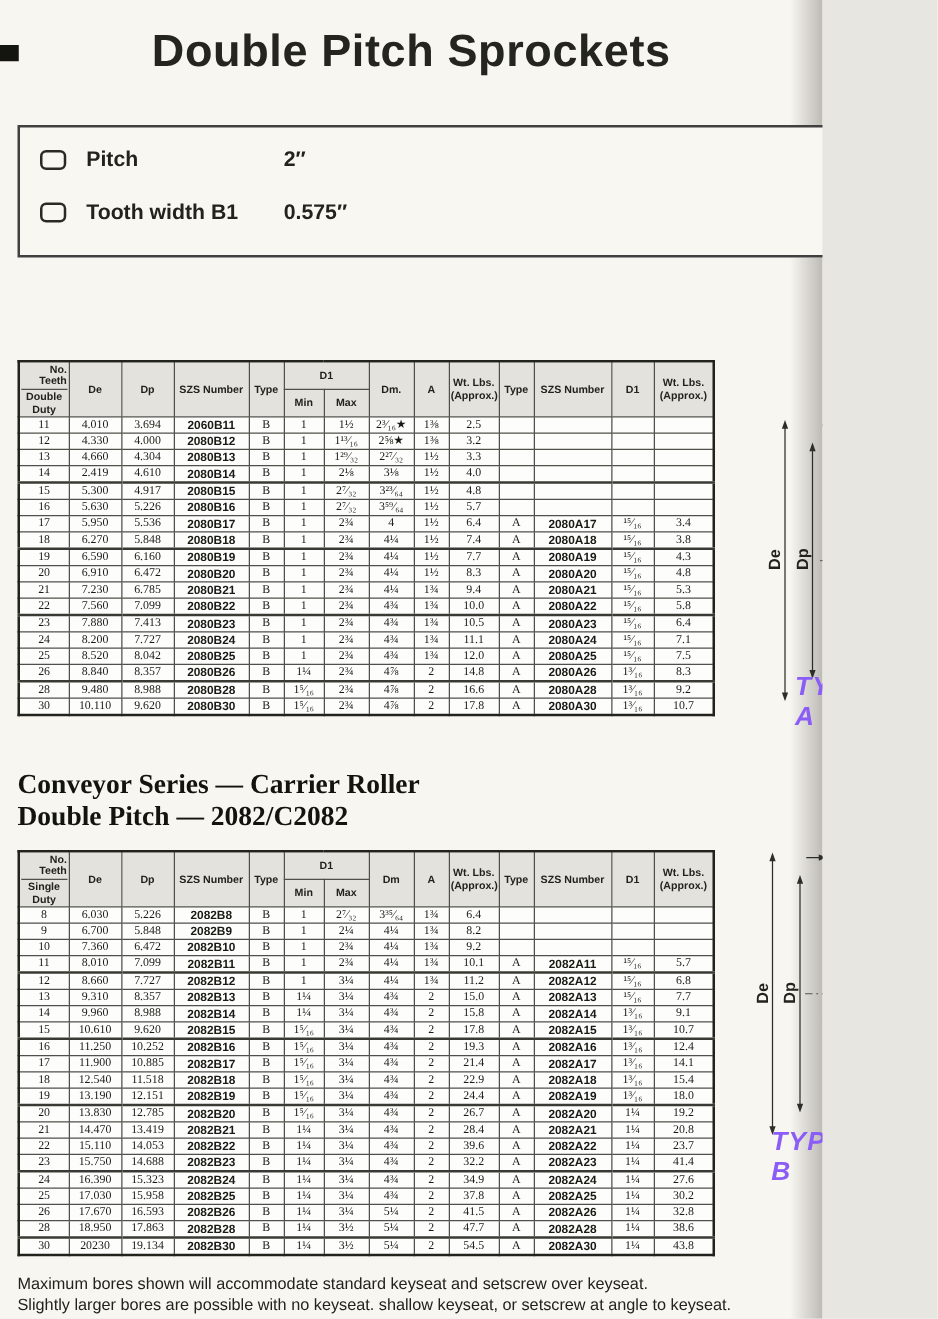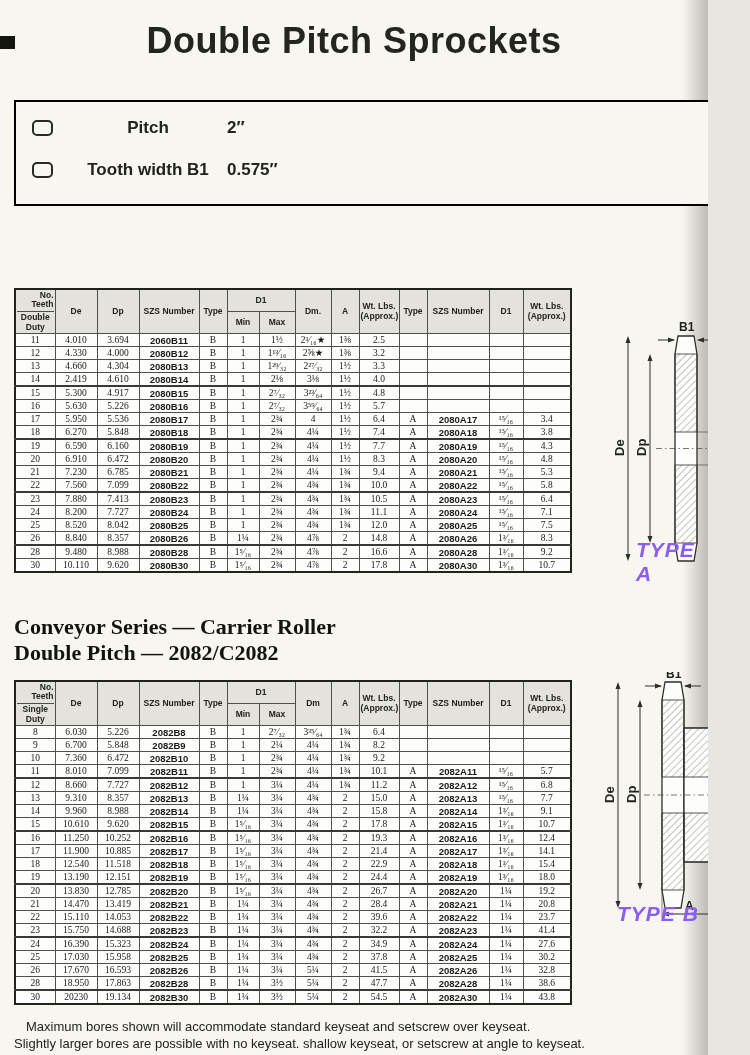--- a/index.html
+++ b/index.html
@@ -1,26 +1,26 @@
 <!DOCTYPE html>
 <html><head>
 <meta charset="utf-8">
 <style>
   html,body{margin:0;padding:0;}
   body{width:750px;height:1055px;background:#e8e6e1;font-family:"Liberation Sans",sans-serif;color:#1c1c1c;}
-  #page{position:relative;width:708px;height:1055px;background:#f7f6f1;overflow:hidden;}
+  #page{position:relative;width:658px;height:1055px;background:#f7f6f1;overflow:hidden;}
   #edge-shadow{position:absolute;right:0;top:0;width:26px;height:100%;
     background:linear-gradient(to right,rgba(0,0,0,0),rgba(120,115,108,0.45));}
   #corner-mark{position:absolute;left:0;top:36px;width:15px;height:13px;background:#15150f;}
   
   #page-title{position:absolute;top:20px;left:0;width:100%;text-align:center;
     font-size:36px;font-weight:bold;letter-spacing:0.5px;color:#25251f;}
   
   #spec-box{position:absolute;left:14px;top:100px;width:718px;height:102px;
-    border:2px solid #000000;background:#f8f7f2;text-align:center;}
+    border:2px solid #404040;background:#f8f7f2;}
   .spec-row{display:flex;align-items:center;height:32px;margin:10px 0 0 16px;}
   .spec-bullet{width:17px;height:12px;border:2.5px solid #2a2a24;border-radius:5px;background:#f8f7f2;flex:none;}
   .spec-label{margin-left:16px;width:158px;font-size:17px;font-weight:bold;color:#23231d;}
   .spec-value{font-size:17px;font-weight:bold;color:#23231d;}
   
   .section-heading{position:absolute;left:14px;font-family:"Liberation Serif",serif;
     font-weight:bold;font-size:22px;line-height:1.18;color:#14140f;}
   
   table.spec-table{position:absolute;left:14px;border-collapse:collapse;table-layout:fixed;
     width:556px;background:#fdfdfb;border:2px solid #23231d;}
@@ -865,15 +865,15 @@
 
     <line x1="70" y1="218" x2="70" y2="246" stroke="#55554e" stroke-width="0.7"></line>
     <line x1="124" y1="190" x2="124" y2="246" stroke="#55554e" stroke-width="0.7"></line>
     <line x1="72" y1="242" x2="122" y2="242" stroke="#2e2e28" stroke-width="1"></line>
     <polygon points="70,242 77,239.5 77,244.5" fill="#2e2e28"></polygon>
     <polygon points="124,242 117,239.5 117,244.5" fill="#2e2e28"></polygon>
     <text x="93" y="238" font-size="12" font-weight="bold" fill="#23231d">A</text>
   </svg>
   <div class="diagram-caption" style="left:617px;top:902px;">TYPE B</div>
 
-  <div class="footnote" style="top:1019px;margin-left:12px;">Maximum bores shown will accommodate standard keyseat and setscrew over keyseat.</div>
+  <div class="footnote" style="top:1019px;">Maximum bores shown will accommodate standard keyseat and setscrew over keyseat.</div>
   <div class="footnote" style="top:1036px;">Slightly larger bores are possible with no keyseat. shallow keyseat, or setscrew at angle to keyseat.</div>
 </div>
 
 </body></html>

